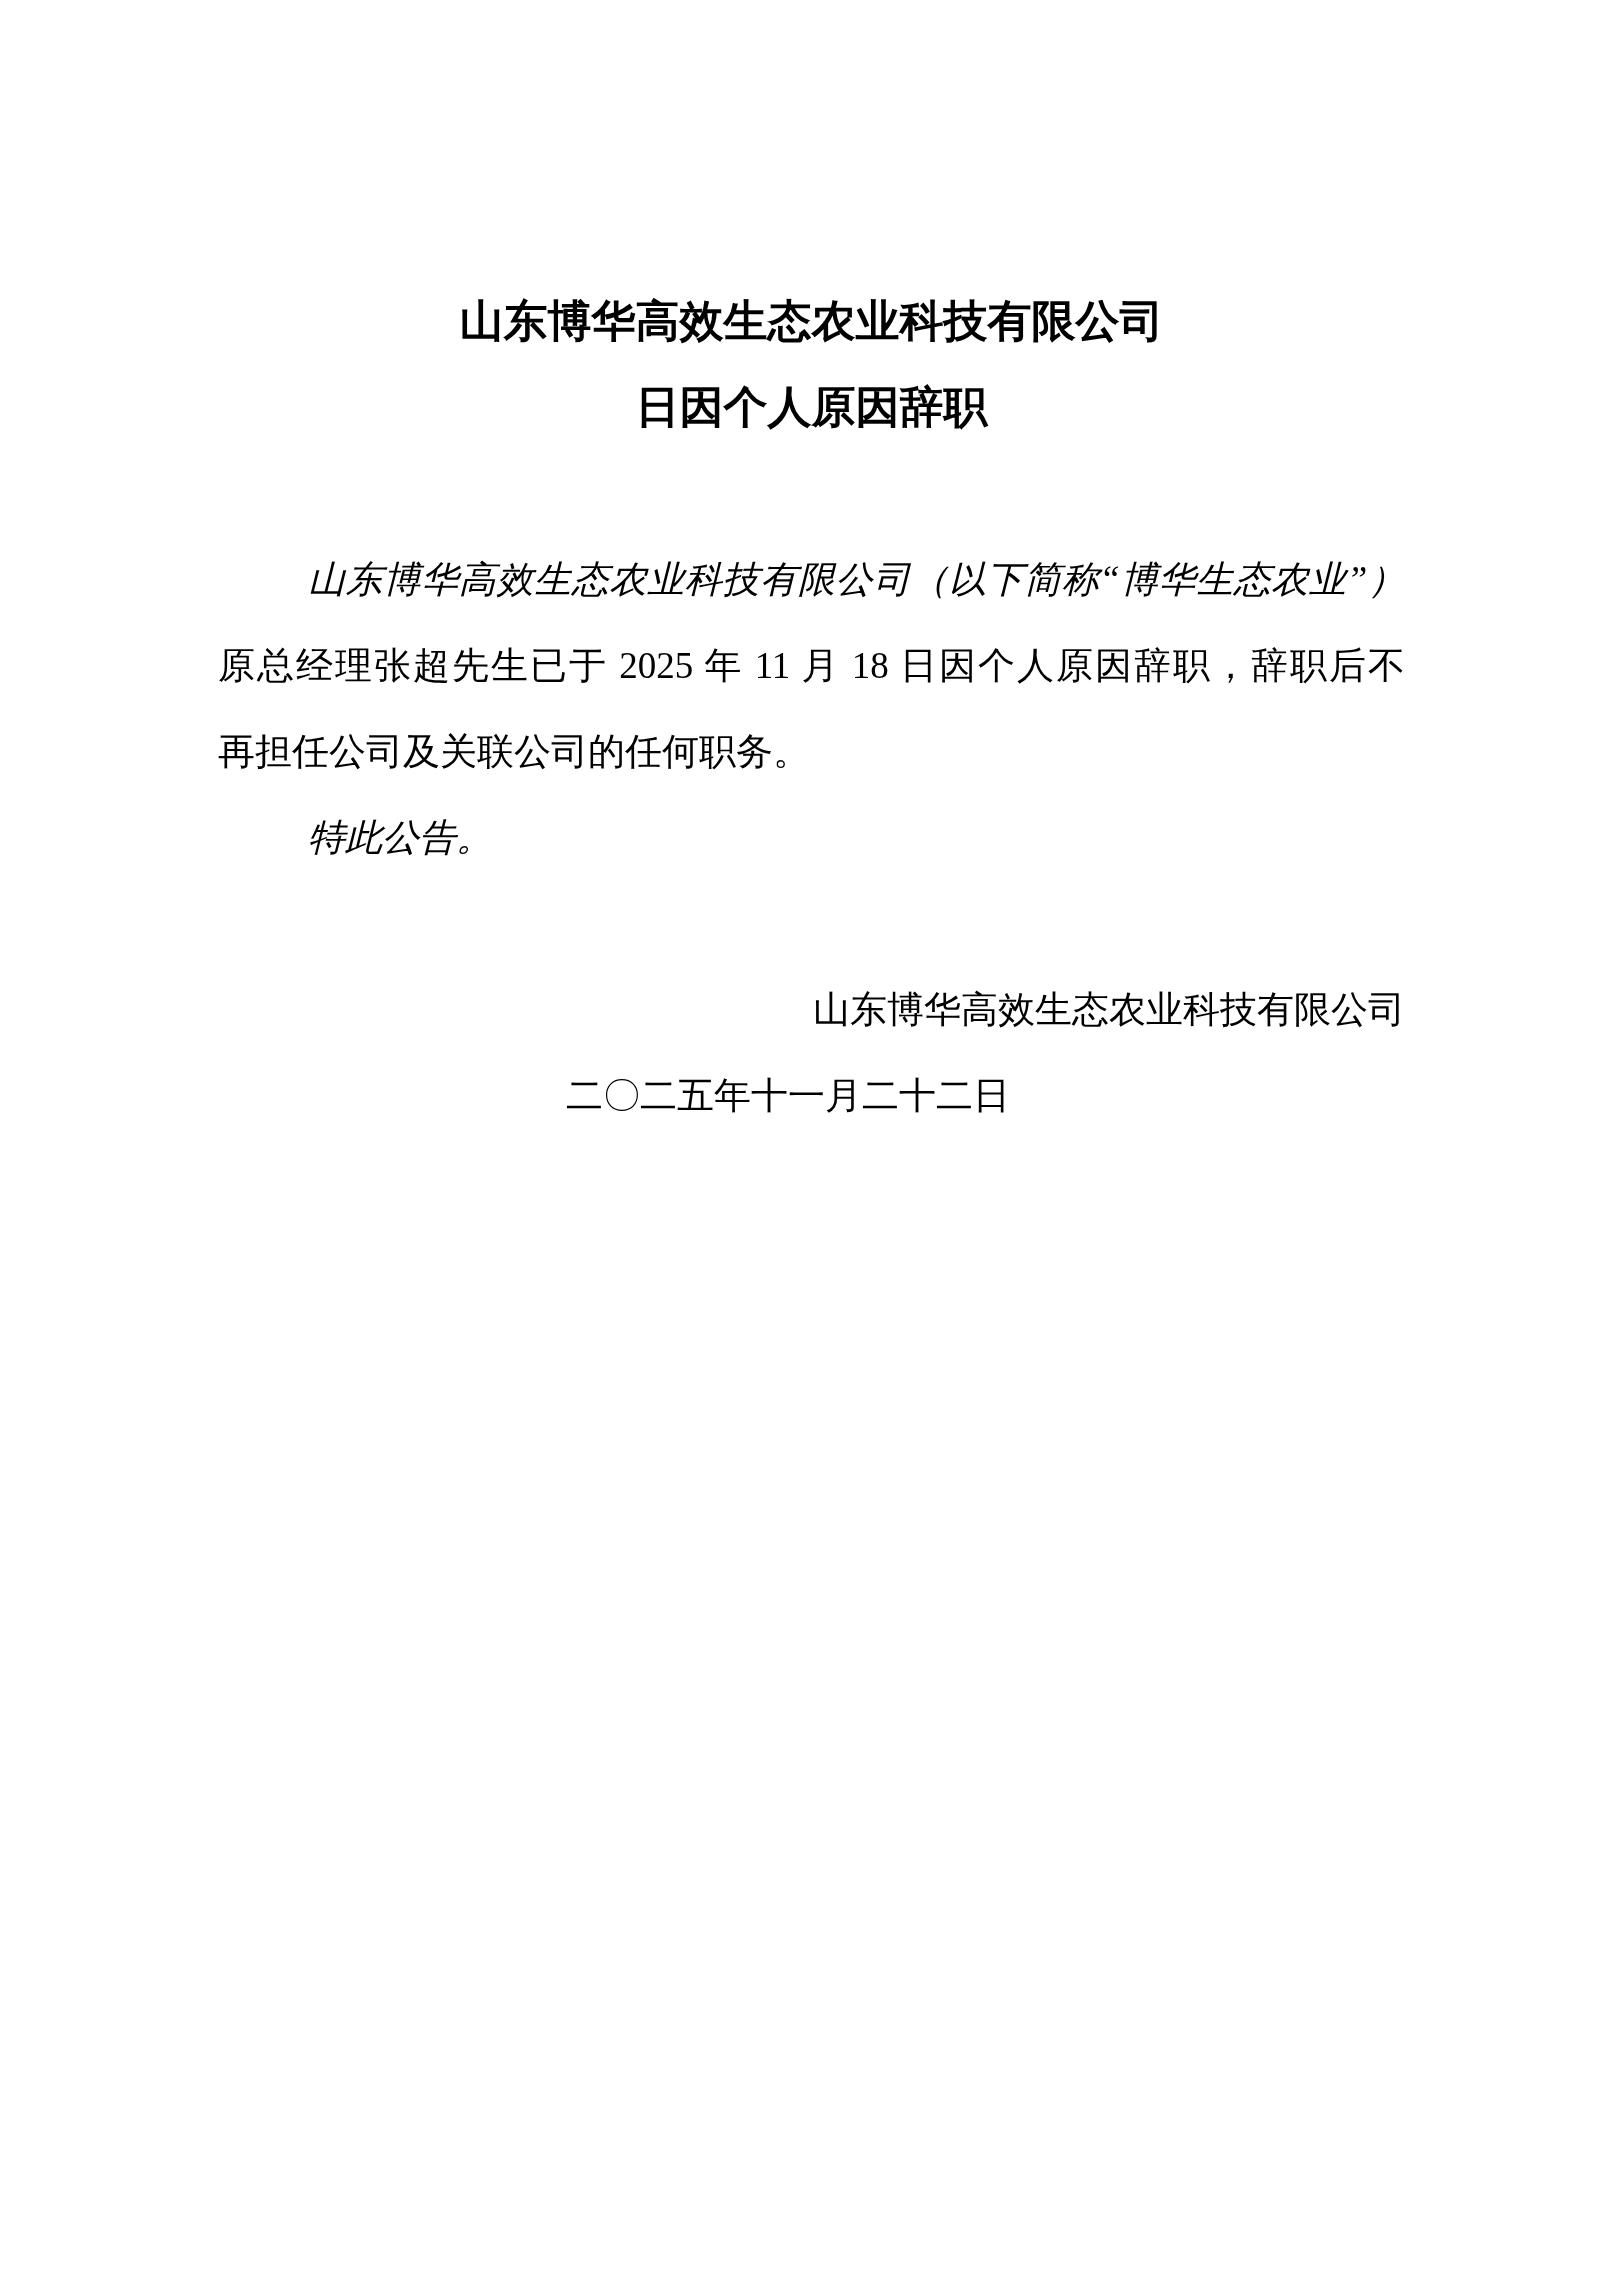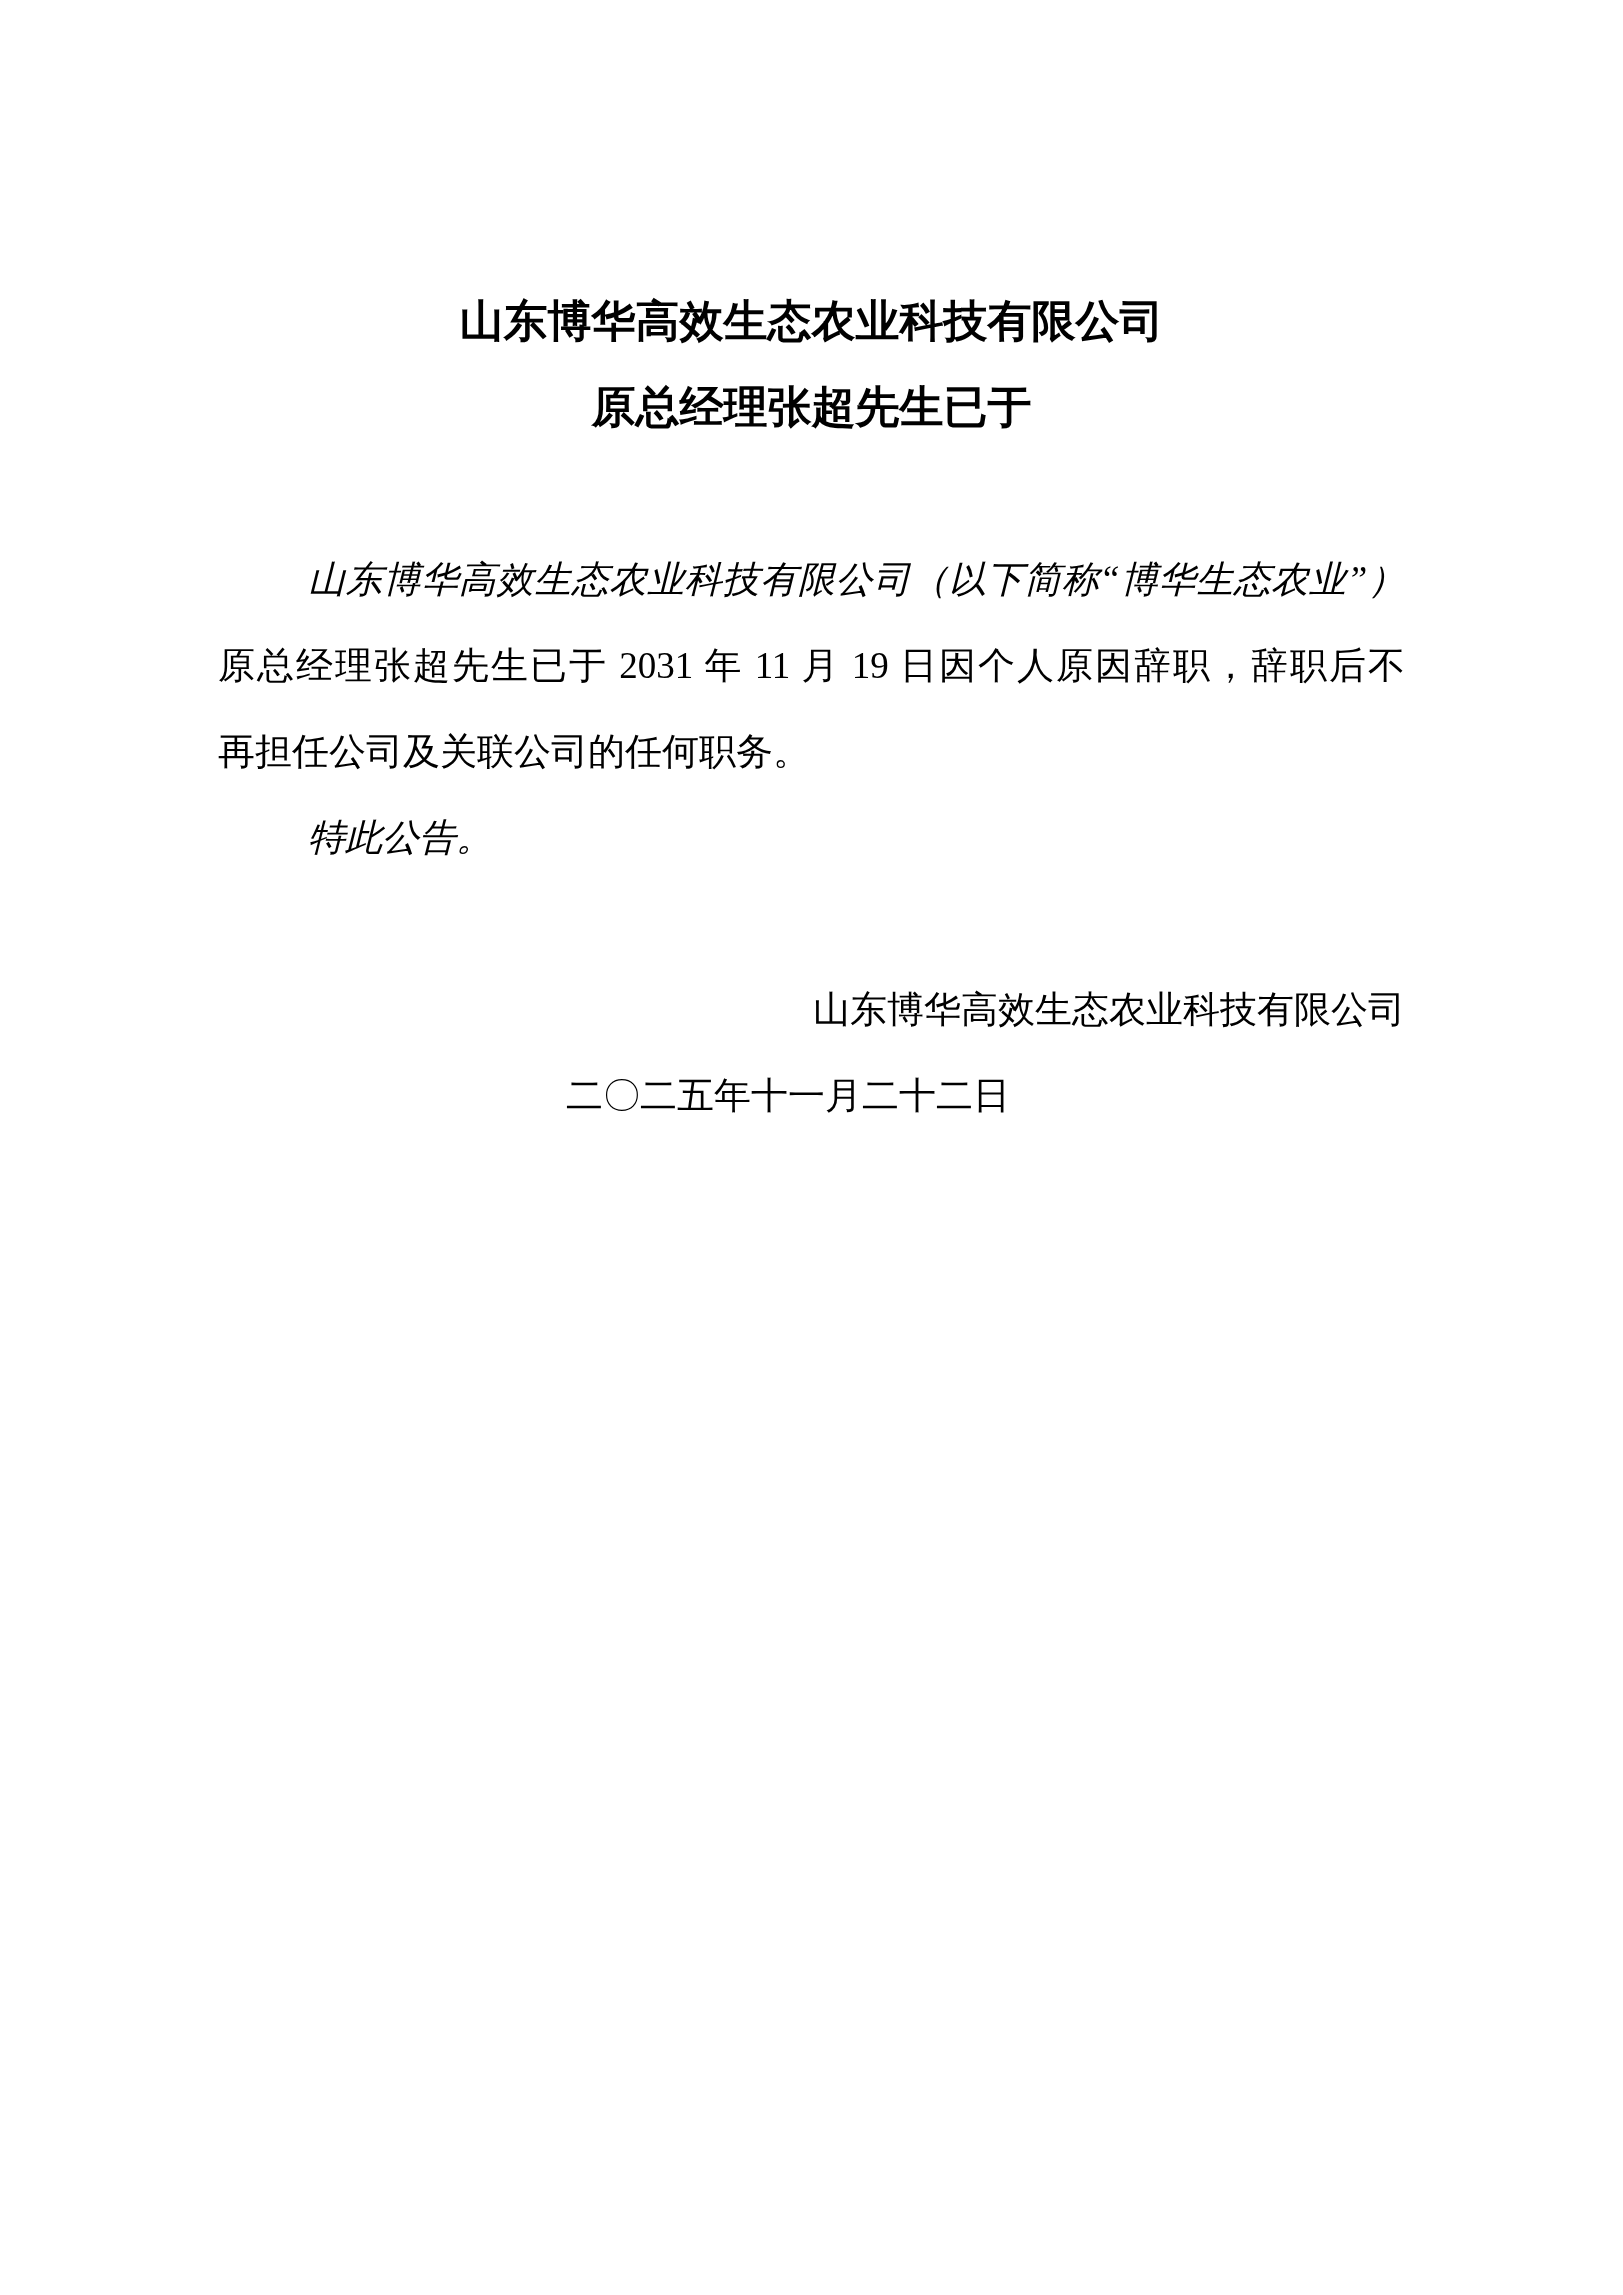--- a/index.html
+++ b/index.html
@@ -49,27 +49,27 @@
   }
 </style>
 </head>
 <body>
 
 <div class="page">
   <div class="content">
 
     <div class="line title-line">山东博华高效生态农业科技有限公司</div>
 
-    <div class="line title-line">原总经理张超先生已于</div>
+    <div class="line title-line">日因个人原因辞职</div>
 
     <div class="line blank"></div>
 
     <div class="line indent fill">山东博华高效生态农业科技有限公司（以下简称“博华生态农业”）</div>
 
-    <div class="line fill">原总经理张超先生已于 2031 年 11 月 19 日因个人原因辞职，辞职后不</div>
+    <div class="line fill">原总经理张超先生已于 2025 年 11 月 18 日因个人原因辞职，辞职后不</div>
 
     <div class="line">再担任公司及关联公司的任何职务。</div>
 
 
     <div class="line indent">特此公告。</div>
 
     <div class="line blank"></div>
 
     <div class="line sig-company">山东博华高效生态农业科技有限公司</div>
 

